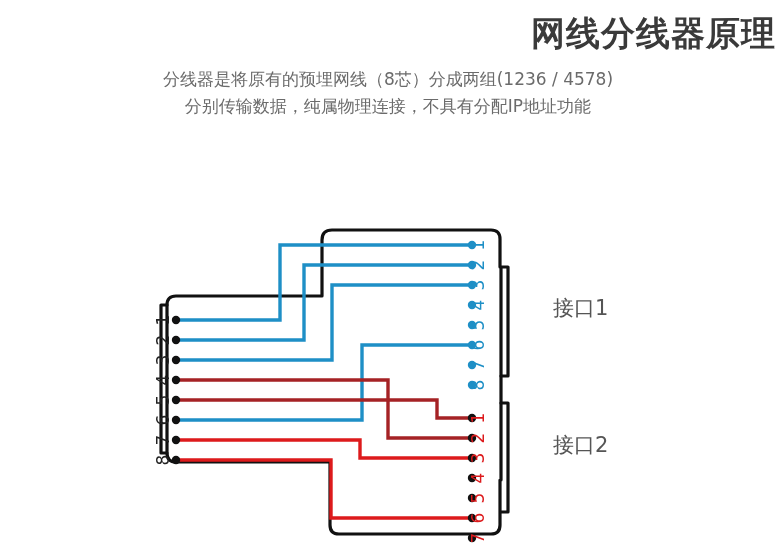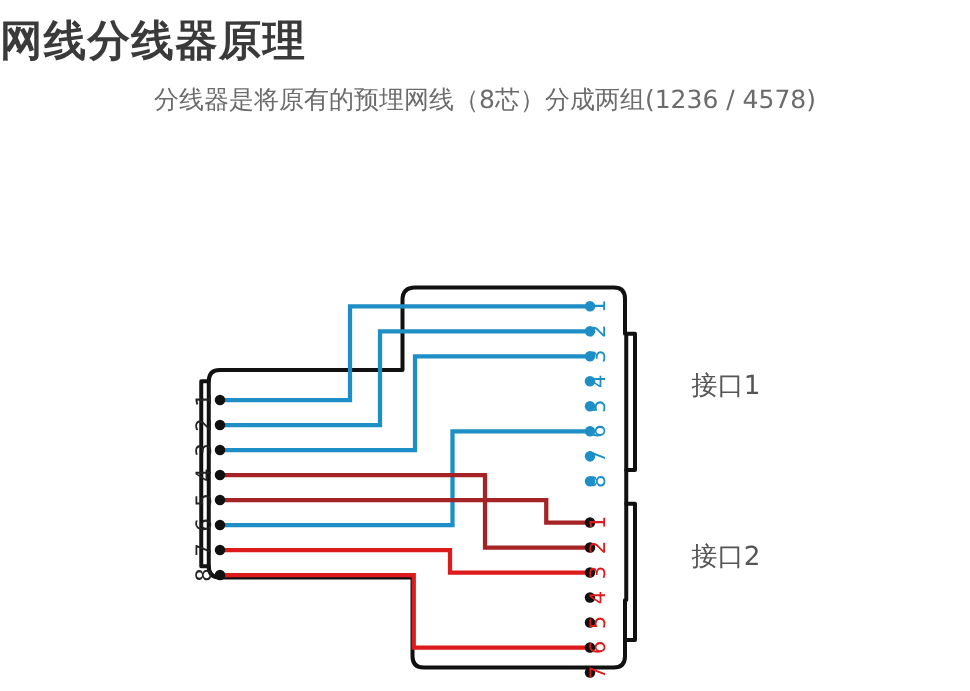--- a/index.html
+++ b/index.html
@@ -14,36 +14,36 @@
     position: relative;
     overflow: hidden;
     font-family: "DejaVu Sans", "Liberation Sans", sans-serif;
     color: #4a4a4a;
   }
   #page-title {
     position: absolute;
     top: 8px;
     left: 0;
     width: 776px;
-    text-align: left;
+    text-align: right;
     font-size: 34px;
     font-weight: bold;
     color: #3a3a3a;
     letter-spacing: 1px;
     line-height: 50px;
   }
   #subtitle-block {
     position: absolute;
     top: 66px;
     left: 0;
     width: 776px;
     text-align: center;
   }
   .subtitle-line {
-    font-size: 20px;
+    font-size: 17px;
     color: #6b6b6b;
     line-height: 27px;
     white-space: nowrap;
   }
   #diagram-wrap {
     position: absolute;
     top: 180px;
     left: 0;
     width: 776px;
     height: 373px;
@@ -55,20 +55,21 @@
     font-family: "DejaVu Sans", "Liberation Sans", sans-serif;
   }
 </style>
 </head>
 <body>
 
 <div id="page-title">网线分线器原理</div>
 
 <div id="subtitle-block">
   <div class="subtitle-line">分线器是将原有的预埋网线（8芯）分成两组(1236 / 4578)</div>
+  <div class="subtitle-line">分别传输数据，纯属物理连接，不具有分配IP地址功能</div>
 </div>
 
 <div id="diagram-wrap">
 <svg width="776" height="373" viewBox="0 0 776 373" xmlns="http://www.w3.org/2000/svg">
 
   <g>
     <path d="
       M 332 50
       L 491 50
       Q 500 50 500 59

